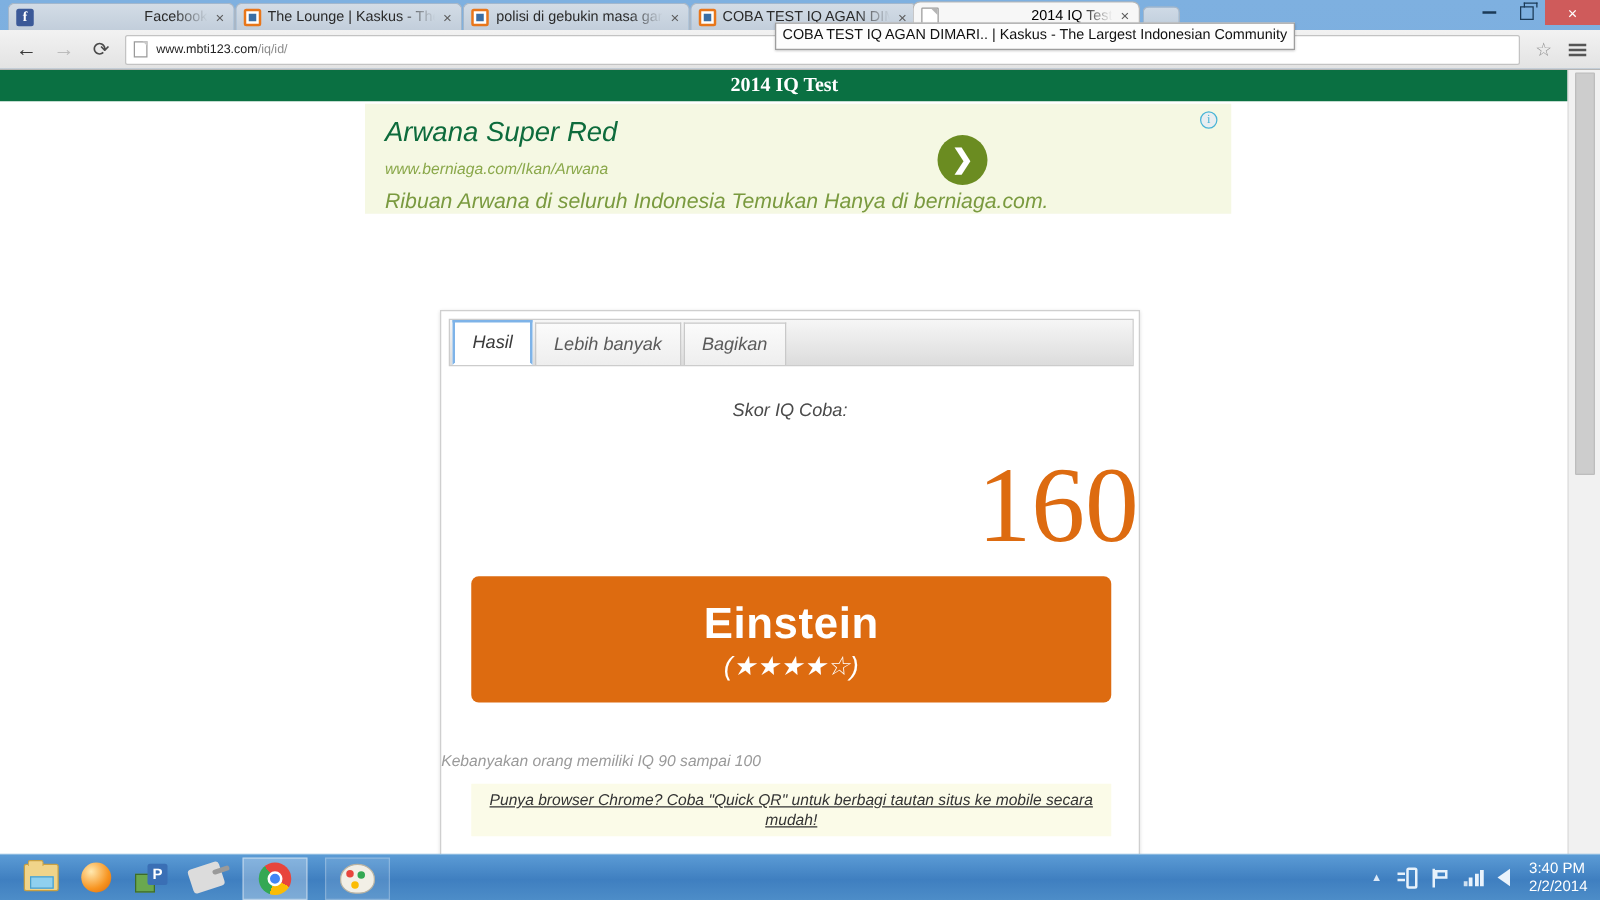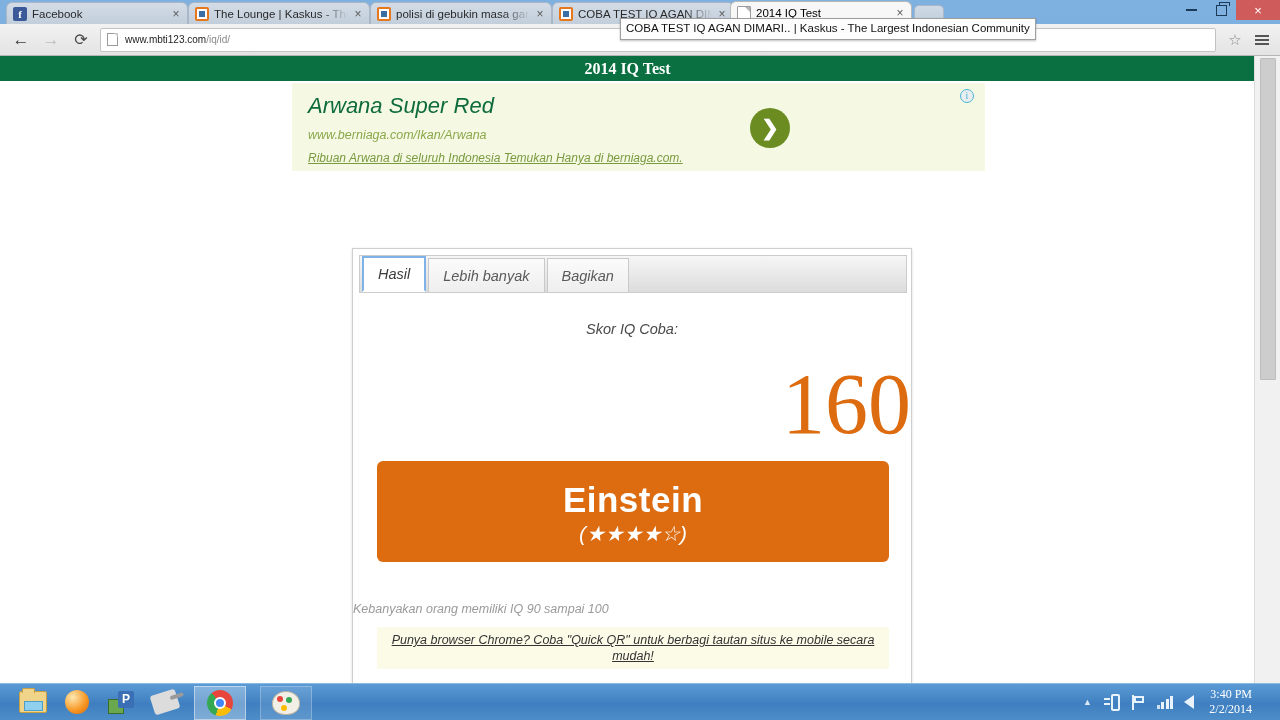--- a/index.html
+++ b/index.html
@@ -62,20 +62,21 @@
   }
   .fav-page::before {
     content: ""; position: absolute; right: 0; top: 0;
     border-width: 0 5px 5px 0; border-style: solid;
     border-color: transparent #b5b5b5 transparent transparent;
   }
   .tab .tab-title {
     flex: 1 1 auto; font-size: 11.5px; color: #2a2a2a;
     white-space: nowrap; overflow: hidden;
     mask-image: linear-gradient(to right, #000 80%, transparent 100%);
+    text-align: right;
     -webkit-mask-image: linear-gradient(to right, #000 80%, transparent 100%);
   }
   .tab.active .tab-title { color: #000; }
   .tab .tab-close {
     flex: 0 0 14px; text-align: center; font-size: 12px; color: #5c5c5c;
     line-height: 14px; margin-left: 3px;
   }
   .newtab {
     position: absolute; top: 5px; width: 28px; height: 17px;
     background: linear-gradient(#cfdae6, #bfcddb);
@@ -166,21 +167,21 @@
     position: absolute; left: 16px; top: 10px;
     font-size: 22px; font-style: italic; color: #0d6b3c;
     font-family: "Liberation Sans", sans-serif;
   }
   .ad-url {
     position: absolute; left: 16px; top: 45px;
     font-size: 12.5px; font-style: italic; color: #8aa84a;
   }
   .ad-desc {
     position: absolute; left: 16px; top: 68px;
-    font-size: 12px; font-style: italic; color: #7a9a3f; text-decoration: underline;
+    font-size: 17px; font-style: italic; color: #7a9a3f;
   }
   .ad-arrow {
     position: absolute; left: 458px; top: 25px; width: 40px; height: 40px;
     background: #6b8c21; border-radius: 50%;
     color: #fff; font-size: 21px; font-weight: bold;
     text-align: center; line-height: 39px;
   }
   .ad-info {
     position: absolute; right: 11px; top: 6px; width: 12px; height: 12px;
     border: 1px solid #49b4d6; border-radius: 50%;
@@ -305,22 +306,22 @@
   .ic-flag::after { content:""; position:absolute; left:3px; top:1px; width: 10px; height: 7px;
                      border: 2px solid #e8f2fb; box-sizing: border-box; }
   .ic-bars { display:flex; align-items: flex-end; gap: 1.5px; height: 14px; }
   .ic-bars i { display:block; width: 3px; background: #eaf3fc; }
   .ic-bars i:nth-child(1){ height: 4px; background:#cfe0f0;}
   .ic-bars i:nth-child(2){ height: 7px; }
   .ic-bars i:nth-child(3){ height: 10px; }
   .ic-bars i:nth-child(4){ height: 13px; }
   .ic-vol { width: 0; height: 0; border-style: solid; border-width: 7px 10px 7px 0;
             border-color: transparent #eaf3fc transparent transparent; }
-  .clock { color: #ffffff; font-size: 12px; line-height: 15px; text-align: right;
-           padding-right: 28px; padding-left: 4px; font-family: Liberation Serif, serif; }
+  .clock { color: #ffffff; font-size: 12px; line-height: 15px; text-align: left;
+           padding-right: 10px; padding-left: 4px; }
 </style>
 </head>
 <body>
 
 <div id="screen">
 
   <div class="chrome-window">
 
     <div class="tabstrip">
 

